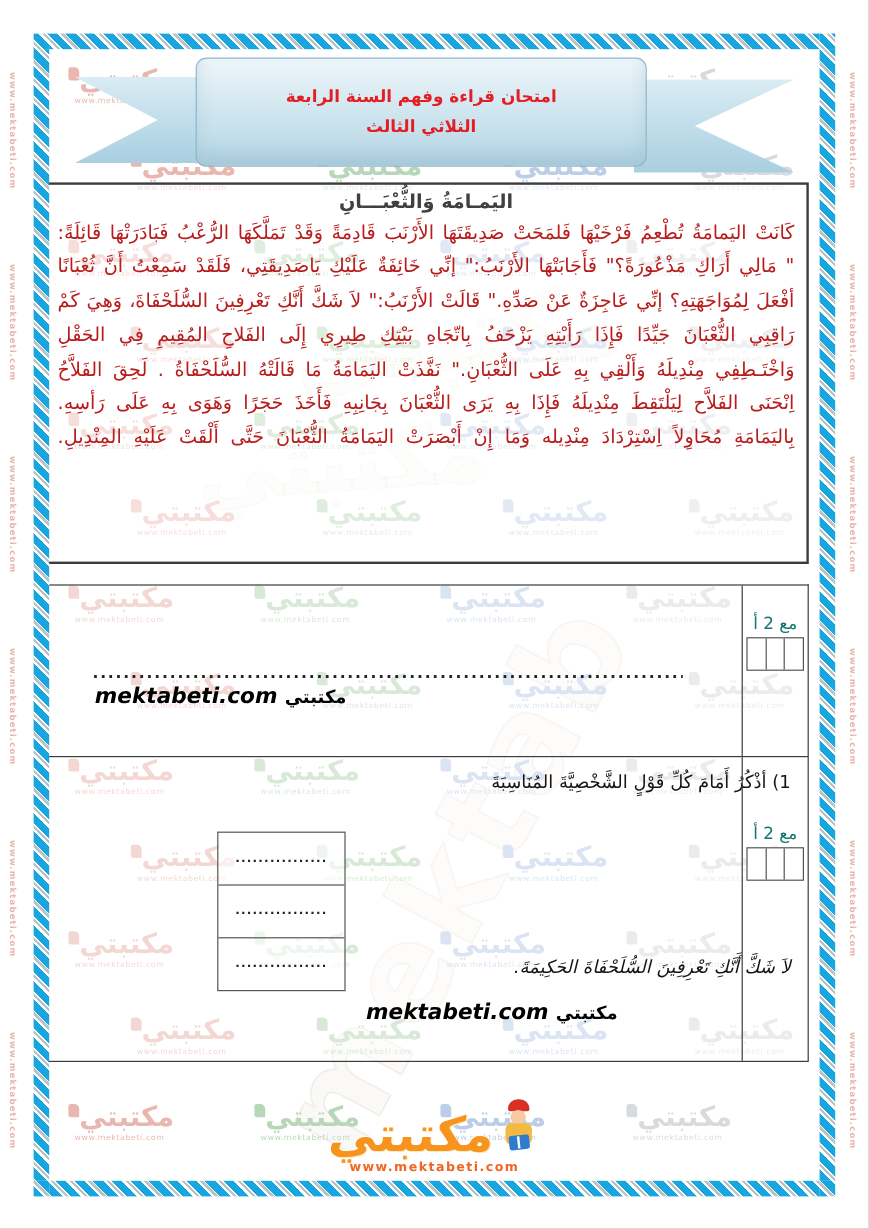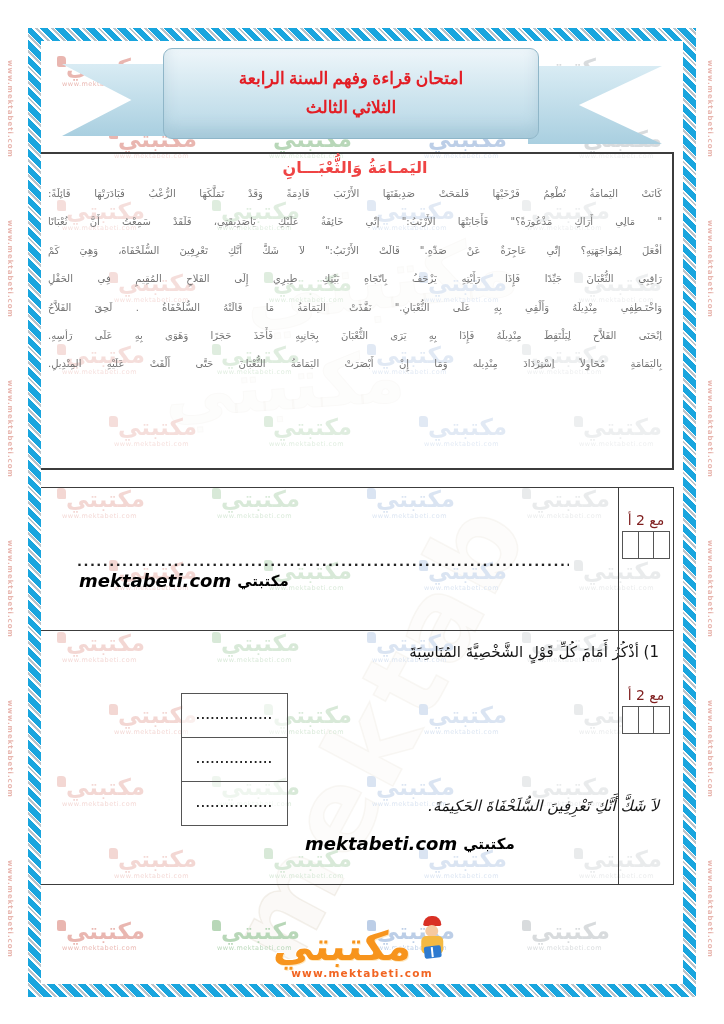--- a/index.html
+++ b/index.html
@@ -33,37 +33,37 @@
   .tail{position:absolute;background:linear-gradient(180deg,#d9ecf4 0%,#a9cfe0 100%);}
   .tail.left{left:62px;top:64px;width:112px;height:72px;
     clip-path:polygon(0 0,100% 0,100% 100%,0 100%,62% 50%);}
   .tail.right{left:528px;top:66px;width:134px;height:78px;
     clip-path:polygon(0 0,100% 0,38% 50%,100% 100%,0 100%);}
   .panel{position:absolute;left:163px;top:48px;width:374px;height:89px;
     background:linear-gradient(180deg,#eef6fa 0%,#cde4ee 55%,#b5d6e5 100%);
     border:1.5px solid #8fb6c8;border-radius:9px;
     box-shadow:inset 0 -10px 14px rgba(130,170,190,.30);
     display:flex;flex-direction:column;align-items:center;justify-content:center;gap:8px;}
-  .panel .b-line{direction:rtl;color:#e31e25;font-weight:bold;font-size:17px;line-height:1.2;font-family:Liberation Serif, serif;}
+  .panel .b-line{direction:rtl;color:#e31e25;font-weight:bold;font-size:14px;line-height:1.2;}
 
   
   .story-box{position:absolute;left:36px;top:152px;width:638px;height:318px;box-sizing:border-box;
     border:2px solid #3c3c3c;z-index:2;padding:2px 10px 0 10px;background:rgba(255,255,255,.55);}
-  .story-title{direction:rtl;text-align:center;color:#ef4444;font-weight:bold;font-size:16px;margin:2px 0 3px 0;}
-  .story-line{direction:rtl;text-align:justify;text-align-last:justify;font-size:10px;
-    line-height:28.4px;color:#737373;white-space:nowrap;}
+  .story-title{direction:rtl;text-align:center;color:#404040;font-weight:bold;font-size:16px;margin:2px 0 3px 0;}
+  .story-line{direction:rtl;text-align:justify;text-align-last:justify;font-size:16px;
+    line-height:28.4px;color:#b91c1c;white-space:nowrap;}
 
   
   .q-box{position:absolute;left:36px;width:638px;box-sizing:border-box;border:1.5px solid #3c3c3c;
     z-index:2;background:rgba(255,255,255,.45);}
   .q1{top:487px;height:143px;border-bottom:none;}
   .q2{top:630px;height:255px;}
   .score-col{position:absolute;right:0;top:0;bottom:0;width:54px;border-left:1.5px solid #3c3c3c;
     display:flex;flex-direction:column;align-items:center;}
-  .score-label{direction:rtl;font-size:14px;color:#7f1d1d;}
+  .score-label{direction:rtl;font-size:14px;color:#0f766e;}
   .q1 .score-label{margin-top:24px;}
   .q2 .score-label{margin-top:56px;}
   .score-grid{display:flex;width:48px;height:28px;border:1px solid #555;box-sizing:border-box;margin-top:3px;background:#fff;}
   .score-grid span{flex:1;border-left:1px solid #555;}
   .score-grid span:first-child{border-left:none;}
 
   .q-text{direction:rtl;font-size:15px;color:#151515;font-weight:500;}
   .q1 .q-text{position:absolute;left:20px;right:70px;top:10px;text-align:center;}
   .dotted-answer{position:absolute;left:40px;top:66px;width:492px;overflow:hidden;white-space:nowrap;
     font-size:13px;letter-spacing:1.5px;color:#222;font-weight:bold;}

